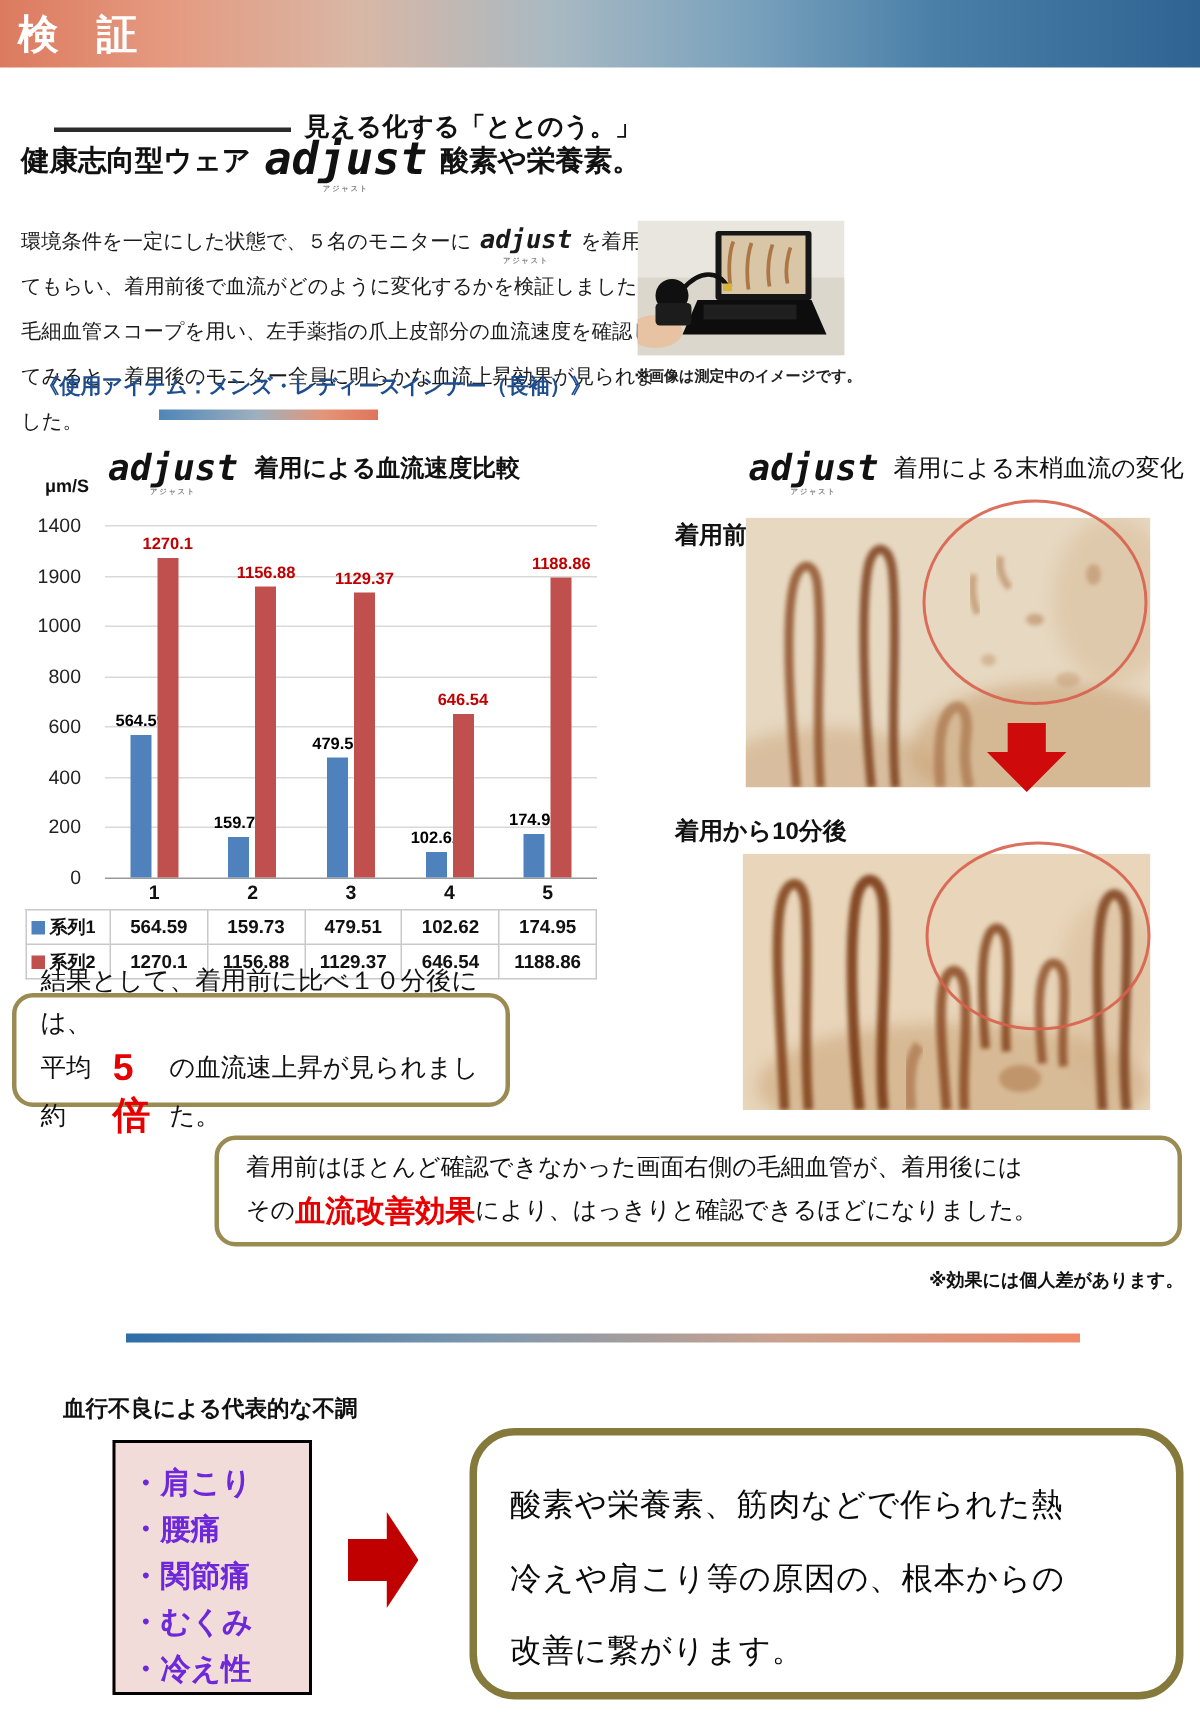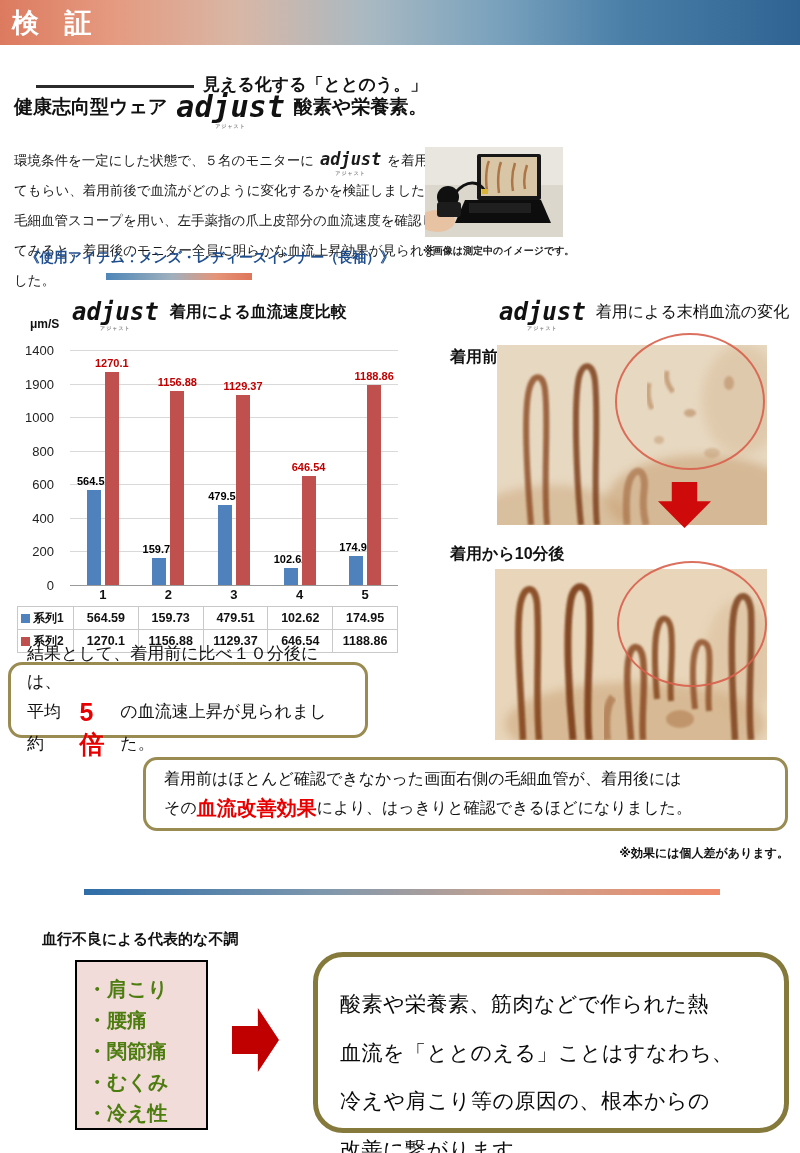--- a/index.html
+++ b/index.html
@@ -56,38 +56,38 @@
   .r-title .jp{font-size:16px;font-weight:normal;}
   .img-label{font-size:16px;font-weight:bold;}
   .cap-img{overflow:hidden;}
   .cap-img svg{display:block;width:100%;height:100%;}
   .red-circle{border:2px solid rgba(216,96,76,0.9);border-radius:50%;}
   .arrow-down{left:658px;top:482px;width:53px;height:46px;background:#cf0a0a;
     clip-path:polygon(26% 0,74% 0,74% 42%,100% 42%,50% 100%,0 42%,26% 42%);}
 
   
   .gold-box{border:3px solid #9a8b52;border-radius:14px;background:#fff;box-sizing:border-box;}
-  .result1{left:8px;top:662px;width:360px;height:76px;padding:8px 16px;display:flex;flex-direction:column;justify-content:center;}
+  .result1{left:8px;top:662px;width:332px;height:76px;padding:8px 16px;display:flex;flex-direction:column;justify-content:center;}
   .result1 .l1{font-size:17px;line-height:28px;}
   .result1 .l2{font-size:17px;line-height:32px;display:flex;align-items:center;}
   .big-red{color:#e80000;font-size:25px;font-weight:bold;padding:0 4px;}
   .result2{left:143px;top:757px;width:645px;height:74px;padding:8px 18px;display:flex;flex-direction:column;justify-content:center;}
   .result2 .l1{font-size:16px;line-height:28px;}
   .result2 .l2{font-size:16px;line-height:30px;display:flex;align-items:center;}
   .mid-red{color:#e80000;font-size:20px;font-weight:bold;}
   .disclaimer{left:493px;top:845px;width:296px;text-align:right;font-size:12px;font-weight:bold;}
 
   .divider{left:84px;top:889px;width:636px;height:6px;
     background:linear-gradient(90deg,#2e6da8 0%,#7f98ad 38%,#c9a28f 68%,#ef8a6a 100%);}
 
   
   .symp-heading{left:42px;top:930px;font-size:15px;font-weight:bold;}
   .symp-box{left:75px;top:960px;width:133px;height:170px;background:#f2dcda;border:2px solid #000;
     box-sizing:border-box;padding:12px 0 0 10px;}
-  .symp-box div{font-size:20px;font-weight:bold;line-height:31px;color:#4d7c0f;}
+  .symp-box div{font-size:20px;font-weight:bold;line-height:31px;color:#6d28d9;}
   .arrow-right{left:232px;top:1008px;width:47px;height:64px;background:#c00000;
     clip-path:polygon(0 28%,55% 28%,55% 0,100% 50%,55% 100%,55% 72%,0 72%);}
   .conclusion{left:313px;top:952px;width:476px;height:181px;border:5px solid #857a3c;border-radius:30px;
     box-sizing:border-box;background:#fff;padding:13px 10px 0 22px;}
   .conclusion div{font-size:21px;line-height:28.5px;color:#0a0a0a;letter-spacing:0.5px;margin-top:20px;}
 </style>
 </head>
 <body>
 
 <div class="page">
@@ -312,18 +312,17 @@
   <div class="abs symp-box">
       <div class="symp-item">・肩こり</div>
       <div class="symp-item">・腰痛</div>
       <div class="symp-item">・関節痛</div>
       <div class="symp-item">・むくみ</div>
       <div class="symp-item">・冷え性</div>
     </div>
   <div class="abs arrow-right"></div>
   <div class="abs conclusion">
       <div class="conc-line">酸素や栄養素、筋肉などで作られた熱</div>
-      <div class="conc-line">血流を「ととのえる」ことはすなわち、</div>
       <div class="conc-line">冷えや肩こり等の原因の、根本からの</div>
       <div class="conc-line">改善に繋がります。</div>
     </div>
 
 </div>
 
 </body></html>

